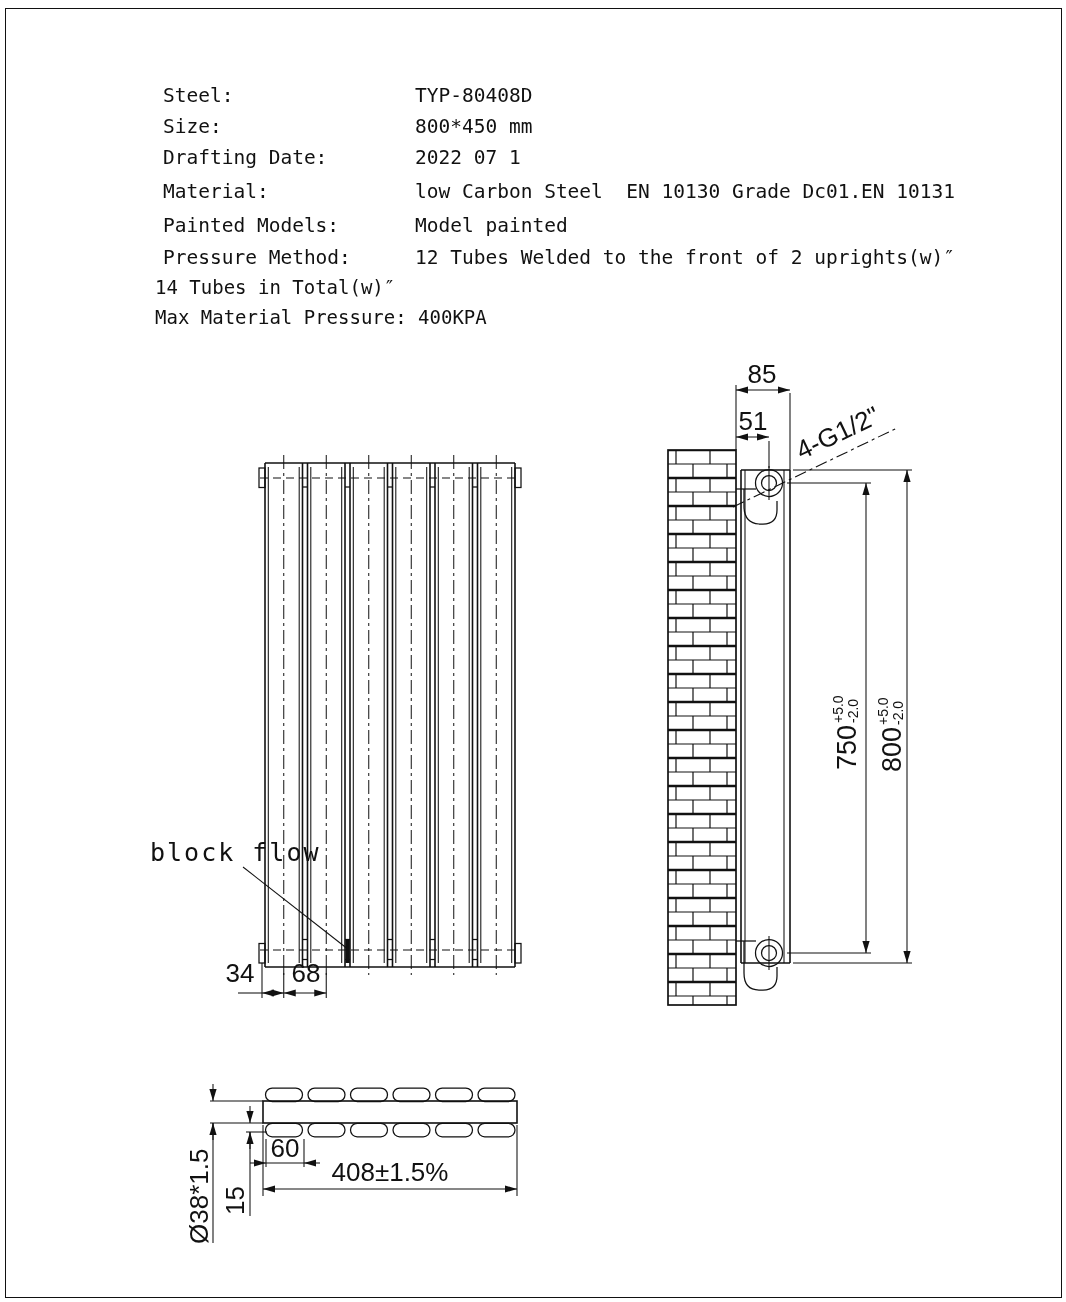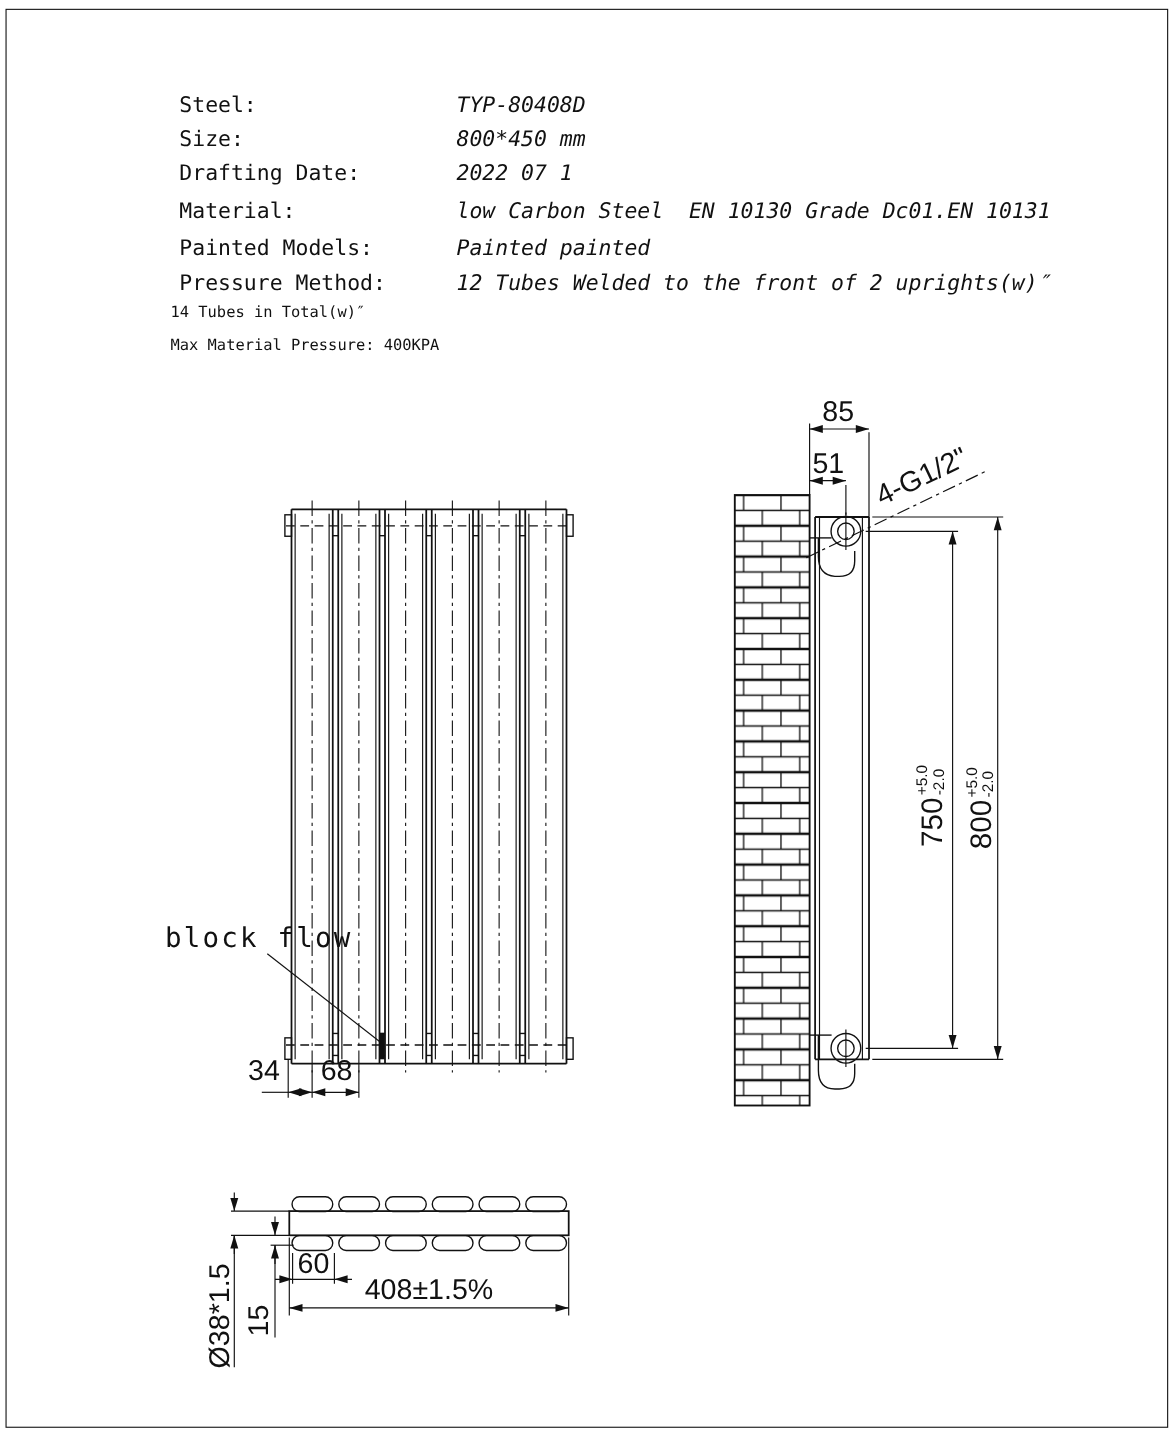--- a/index.html
+++ b/index.html
@@ -11,22 +11,22 @@
     color:#111;
     overflow:hidden;
   }
   .frame{
     position:absolute;left:5px;top:8px;width:1055px;height:1288px;
     border:1.6px solid #111;
   }
   .titleblock{position:absolute;left:0;top:0;width:100%;}
   .hrow{position:absolute;left:163px;font-size:19.5px;white-space:pre;}
   .hrow .hlabel{display:inline-block;width:252px;white-space:pre;}
-  .hrow .hval{white-space:pre;font-style:italic;}
-  .hnote{position:absolute;left:155px;font-size:14px;white-space:pre;}
+  .hrow .hval{white-space:pre;}
+  .hnote{position:absolute;left:155px;font-size:19px;white-space:pre;}
   svg{position:absolute;left:0;top:0;}
   .thick{stroke:#111;stroke-width:1.6;fill:none;}
   .med{stroke:#111;stroke-width:1.25;fill:none;}
   .thin{stroke:#111;stroke-width:1.05;fill:none;}
   .hid{stroke:#111;stroke-width:1.2;fill:none;stroke-dasharray:8 5;}
   .cl{stroke:#111;stroke-width:1;fill:none;stroke-dasharray:14 4 3 4;}
   .ldr{stroke:#111;stroke-width:1.1;fill:none;stroke-dasharray:12 4 3 4;}
   .dimtxt{font-family:"Liberation Sans",sans-serif;font-size:26px;fill:#111;}
   .dimtxt-s{font-family:"Liberation Sans",sans-serif;font-size:27px;fill:#111;}
   .toltxt{font-family:"Liberation Sans",sans-serif;font-size:14px;fill:#111;}
@@ -36,21 +36,21 @@
 <body>
 
 <div class="sheet">
   <div class="frame"></div>
 
   <div class="titleblock">
     <div class="hrow" style="top:84px"><span class="hlabel">Steel:</span><span class="hval">TYP-80408D</span></div>
     <div class="hrow" style="top:115px"><span class="hlabel">Size:</span><span class="hval">800*450 mm</span></div>
     <div class="hrow" style="top:146px"><span class="hlabel">Drafting Date:</span><span class="hval">2022 07 1</span></div>
     <div class="hrow" style="top:180px"><span class="hlabel">Material:</span><span class="hval">low Carbon Steel  EN 10130 Grade Dc01.EN 10131</span></div>
-    <div class="hrow" style="top:214px"><span class="hlabel">Painted Models:</span><span class="hval">Painted painted</span></div>
+    <div class="hrow" style="top:214px"><span class="hlabel">Painted Models:</span><span class="hval">Model painted</span></div>
     <div class="hrow" style="top:246px"><span class="hlabel">Pressure Method:</span><span class="hval">12 Tubes Welded to the front of 2 uprights(w)″</span></div>
     <div class="hnote" style="top:276px">14 Tubes in Total(w)″</div>
     <div class="hnote" style="top:306px">Max Material Pressure: 400KPA</div>
   </div>
 
   <svg width="1066" height="1302" viewBox="0 0 1066 1302">
     <defs>
       <marker id="arr" markerUnits="userSpaceOnUse" markerWidth="14" markerHeight="10" viewBox="0 0 14 10" refX="13" refY="5" orient="auto-start-reverse">
         <path d="M13,5 L1,1.4 L1,8.6 Z" fill="#111"></path>
       </marker>

